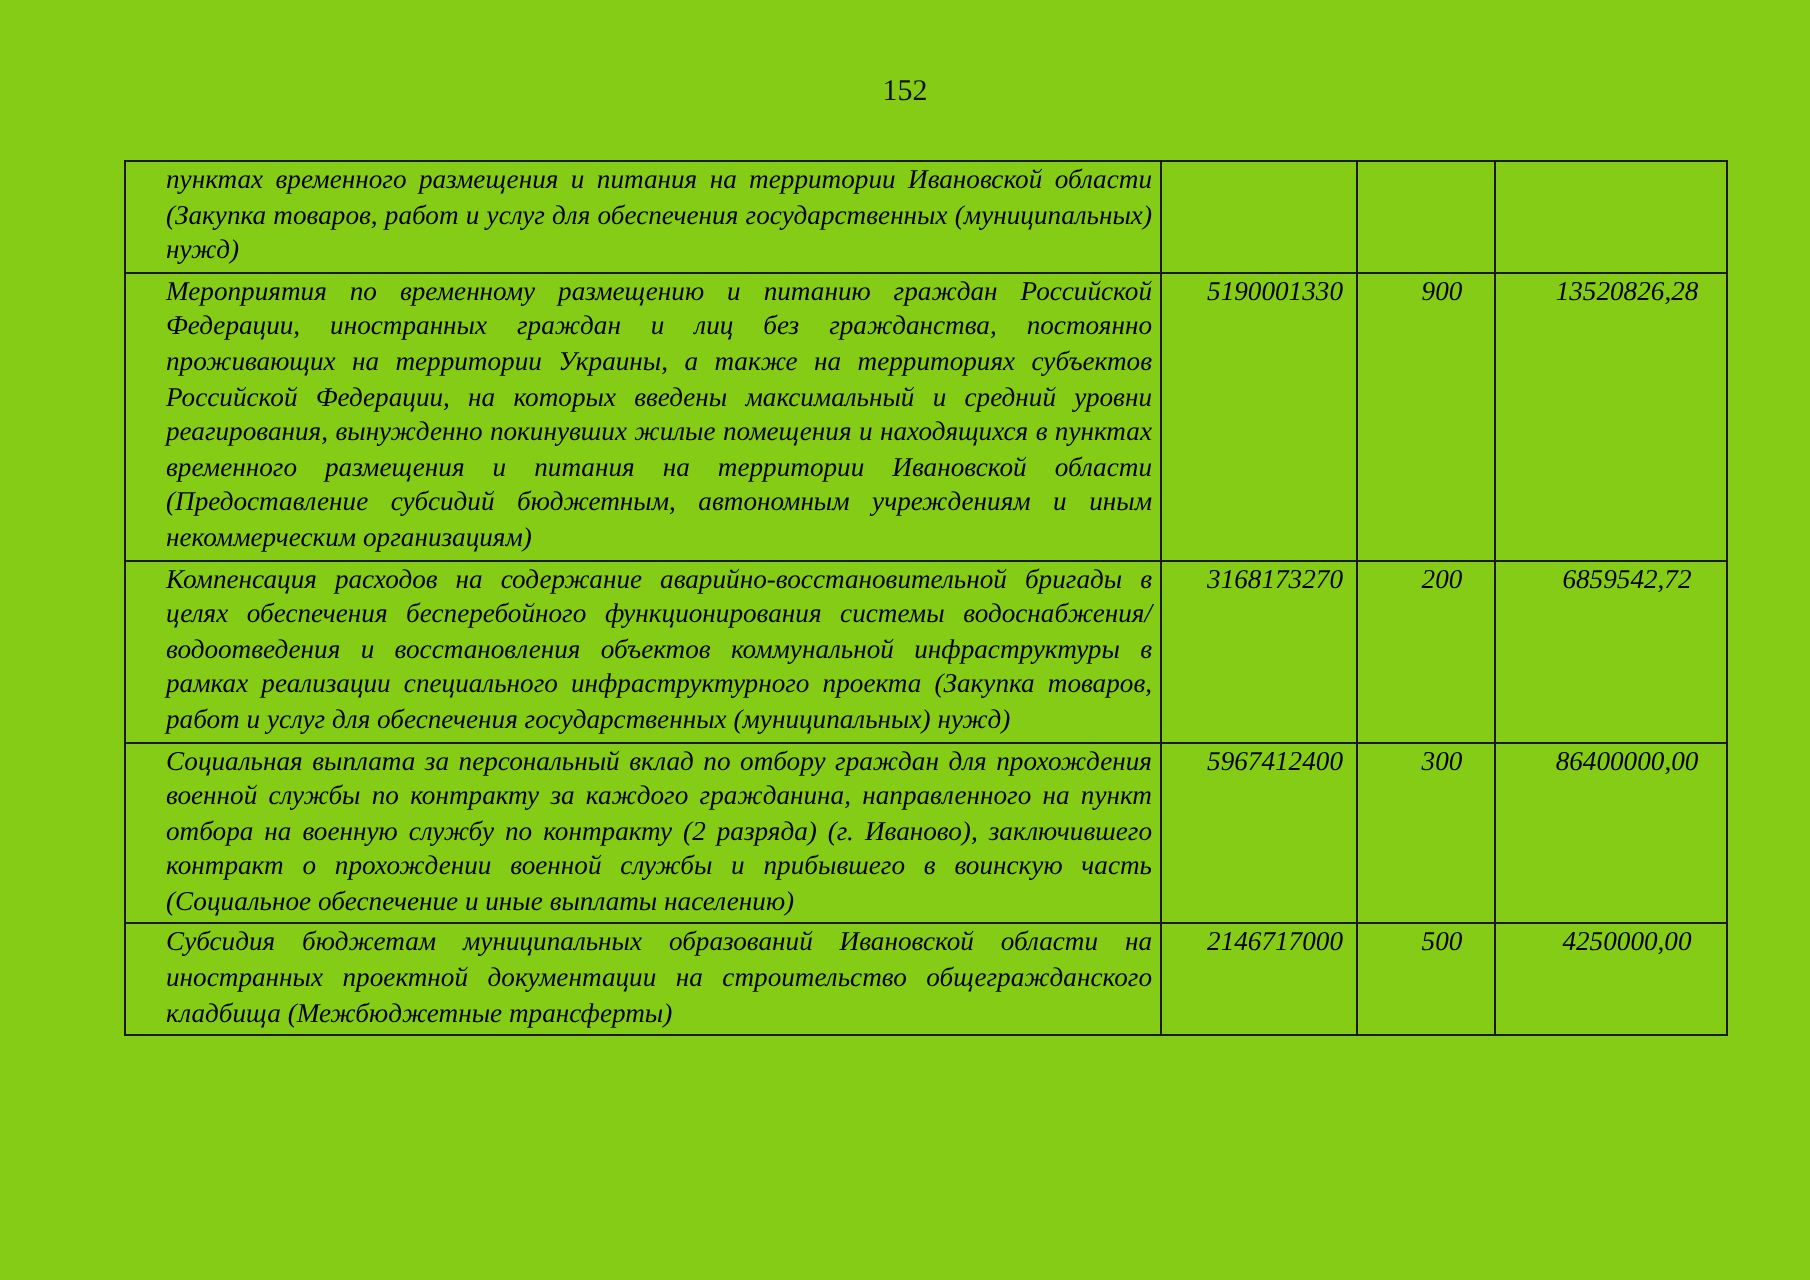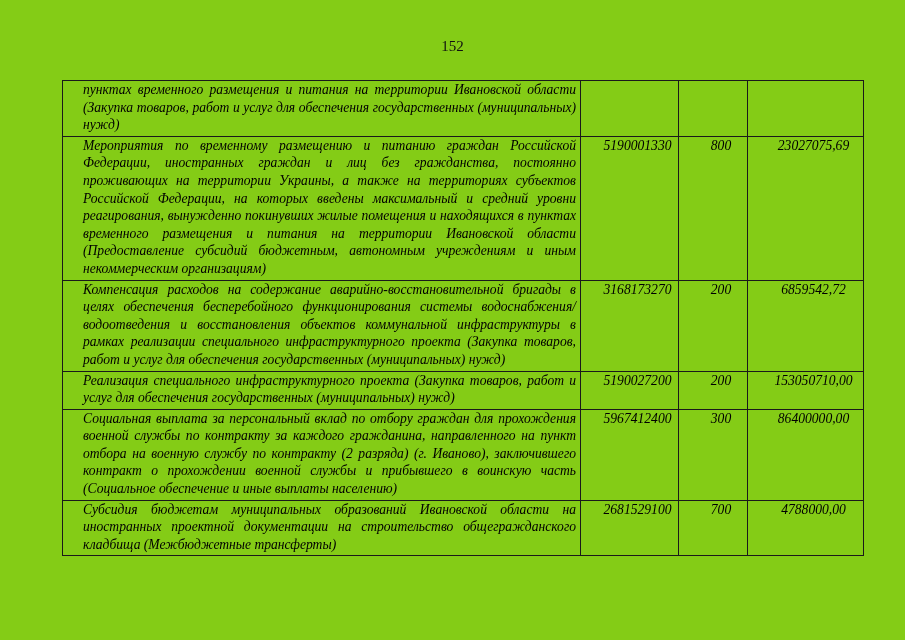--- a/index.html
+++ b/index.html
@@ -67,43 +67,37 @@
     <tbody>
       <tr>
         <td class="desc-cell">пунктах временного размещения и питания на территории Ивановской области (Закупка товаров, работ и услуг для обеспечения государственных (муниципальных) нужд)</td>
         <td class="num-cell"></td>
         <td class="num-cell"></td>
         <td class="num-cell"></td>
       </tr>
       <tr>
         <td class="desc-cell">Мероприятия по временному размещению и питанию граждан Российской Федерации, иностранных граждан и лиц без гражданства, постоянно проживающих на территории Украины, а также на территориях субъектов Российской Федерации, на которых введены максимальный и средний уровни реагирования, вынужденно покинувших жилые помещения и находящихся в пунктах временного размещения и питания на территории Ивановской области (Предоставление субсидий бюджетным, автономным учреждениям и иным некоммерческим организациям)</td>
         <td class="num-cell">5190001330</td>
-        <td class="num-cell">800</td>
-        <td class="num-cell">23027075,69</td>
+        <td class="num-cell">900</td>
+        <td class="num-cell">13520826,28</td>
       </tr>
       <tr>
         <td class="desc-cell">Компенсация расходов на содержание аварийно-восстановительной бригады в целях обеспечения бесперебойного функционирования системы водоснабжения/водоотведения и восстановления объектов коммунальной инфраструктуры в рамках реализации специального инфраструктурного проекта (Закупка товаров, работ и услуг для обеспечения государственных (муниципальных) нужд)</td>
         <td class="num-cell">3168173270</td>
         <td class="num-cell">200</td>
         <td class="num-cell">6859542,72</td>
-      </tr>
-      <tr>
-        <td class="desc-cell">Реализация специального инфраструктурного проекта (Закупка товаров, работ и услуг для обеспечения государственных (муниципальных) нужд)</td>
-        <td class="num-cell">5190027200</td>
-        <td class="num-cell">200</td>
-        <td class="num-cell">153050710,00</td>
       </tr>
       <tr>
         <td class="desc-cell">Социальная выплата за персональный вклад по отбору граждан для прохождения военной службы по контракту за каждого гражданина, направленного на пункт отбора на военную службу по контракту (2 разряда) (г. Иваново), заключившего контракт о прохождении военной службы и прибывшего в воинскую часть (Социальное обеспечение и иные выплаты населению)</td>
         <td class="num-cell">5967412400</td>
         <td class="num-cell">300</td>
         <td class="num-cell">86400000,00</td>
       </tr>
       <tr>
         <td class="desc-cell">Субсидия бюджетам муниципальных образований Ивановской области на иностранных проектной документации на строительство общегражданского кладбища (Межбюджетные трансферты)</td>
-        <td class="num-cell">2681529100</td>
-        <td class="num-cell">700</td>
-        <td class="num-cell">4788000,00</td>
+        <td class="num-cell">2146717000</td>
+        <td class="num-cell">500</td>
+        <td class="num-cell">4250000,00</td>
       </tr>
     </tbody>
   </table>
 
 </div>
 
 </body></html>

